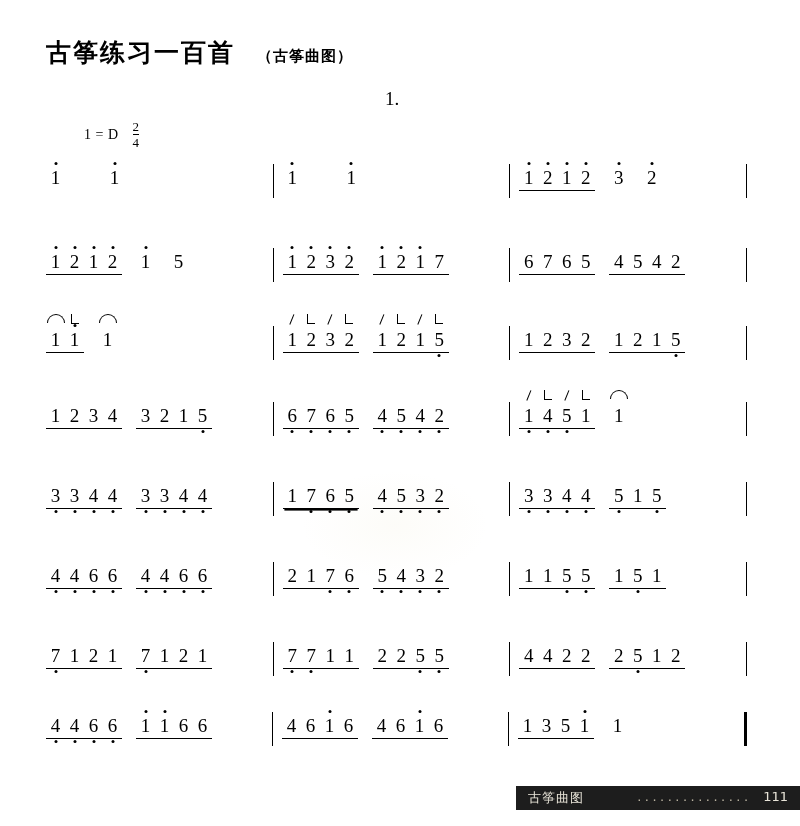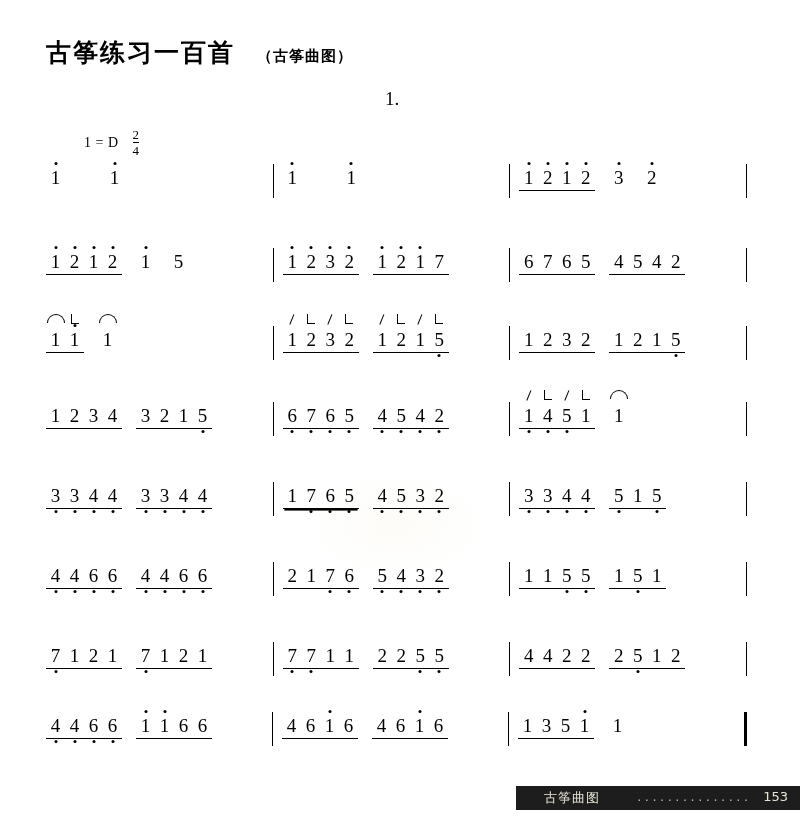--- a/index.html
+++ b/index.html
@@ -47,21 +47,21 @@
     left: 385px;
     top: 88px;
     font-size: 19px;
     font-family: "Liberation Serif", serif;
     color: #000;
   }
   
   .keysig {
     position: absolute;
     left: 84px;
-    top: 128px;
+    top: 120px;
     display: flex;
     align-items: center;
     font-size: 14px;
   }
   .keysig .key {
     font-family: "Liberation Serif", serif;
     letter-spacing: 0.5px;
   }
   .keysig .meter {
     margin-left: 14px;
@@ -174,21 +174,21 @@
   .footer-band {
     position: absolute;
     left: 516px;
     top: 786px;
     width: 284px;
     height: 24px;
     background: #1d1d1d;
   }
   .footer-band .ftext {
     position: absolute;
-    left: 28px;
+    left: 12px;
     top: 3px;
     color: #e8e4d8;
     font-family: "DejaVu Sans", sans-serif;
     font-size: 13px;
     letter-spacing: 1px;
   }
   .footer-band .fdots {
     position: absolute;
     left: 120px;
     top: 8px;
@@ -614,16 +614,16 @@
             <span class="note"><span class="num">1</span></span>
           </span>
         </div>
         <span class="barline final thick"></span>
       </div>
     </div>
 
   <div class="footer-band">
     <span class="ftext">古筝曲图</span>
     <span class="fdots">···············</span>
-    <span class="fnum">153</span>
+    <span class="fnum">111</span>
   </div>
 
 </div>
 
 </body></html>

